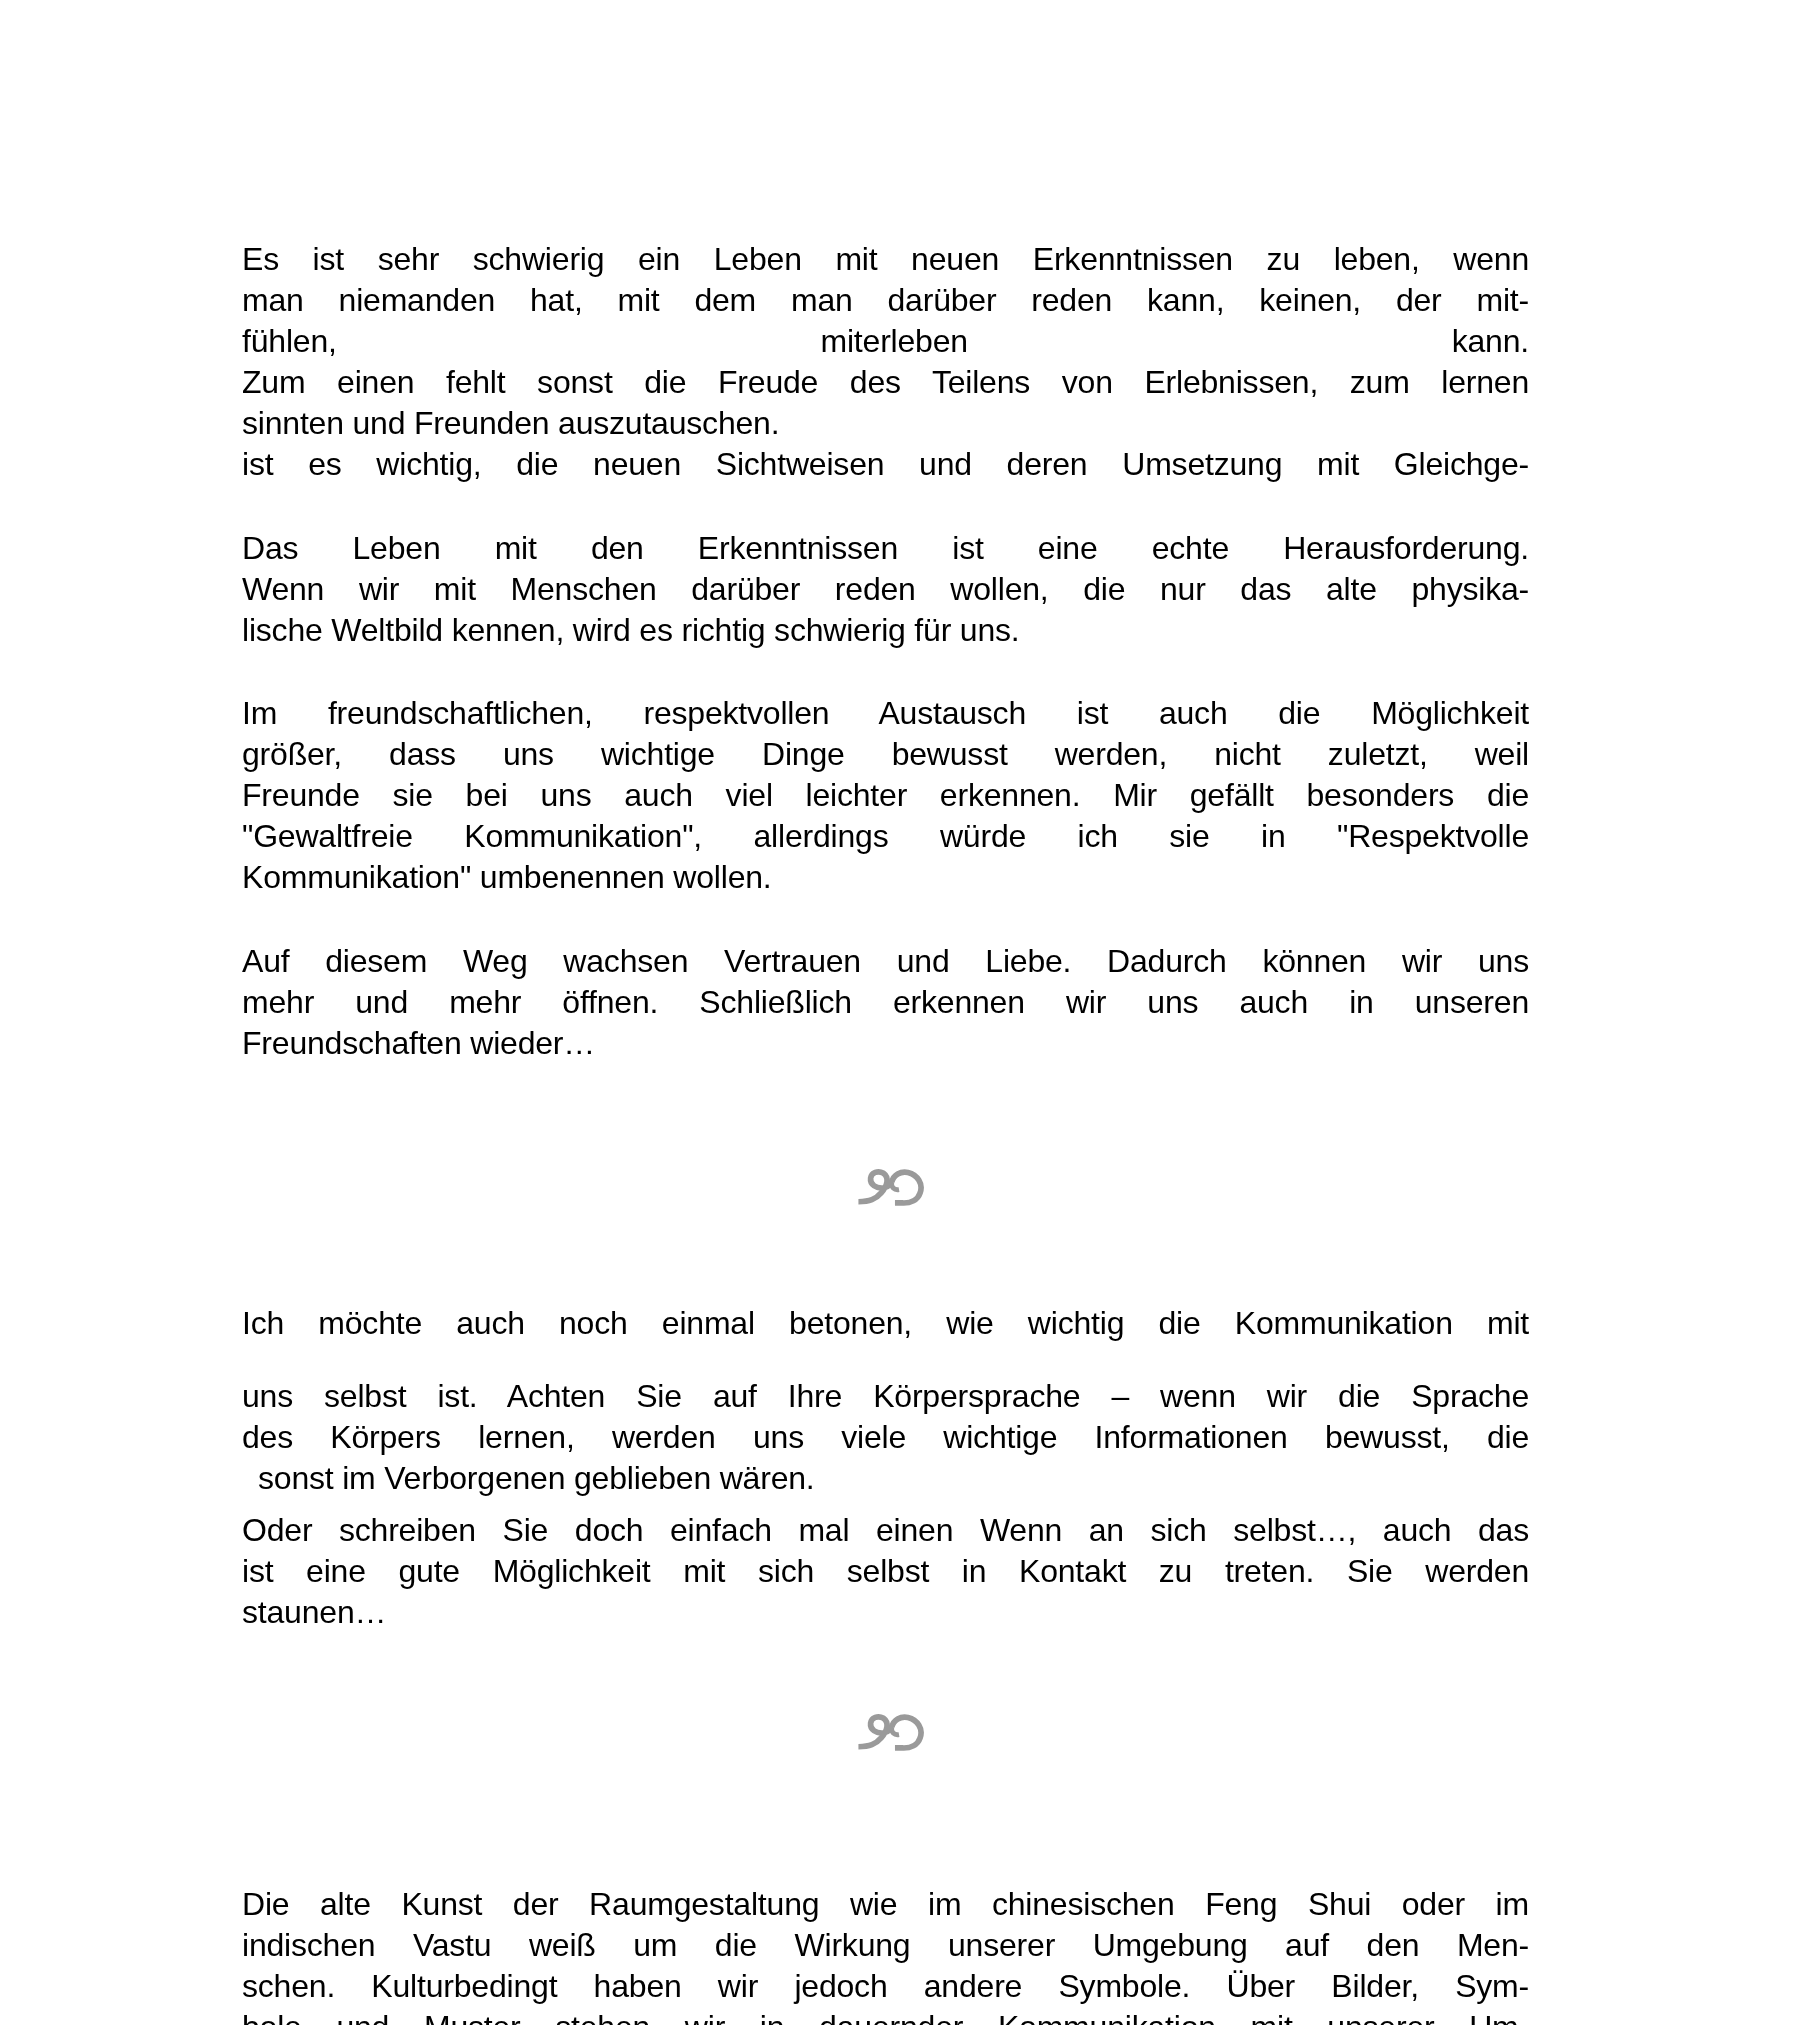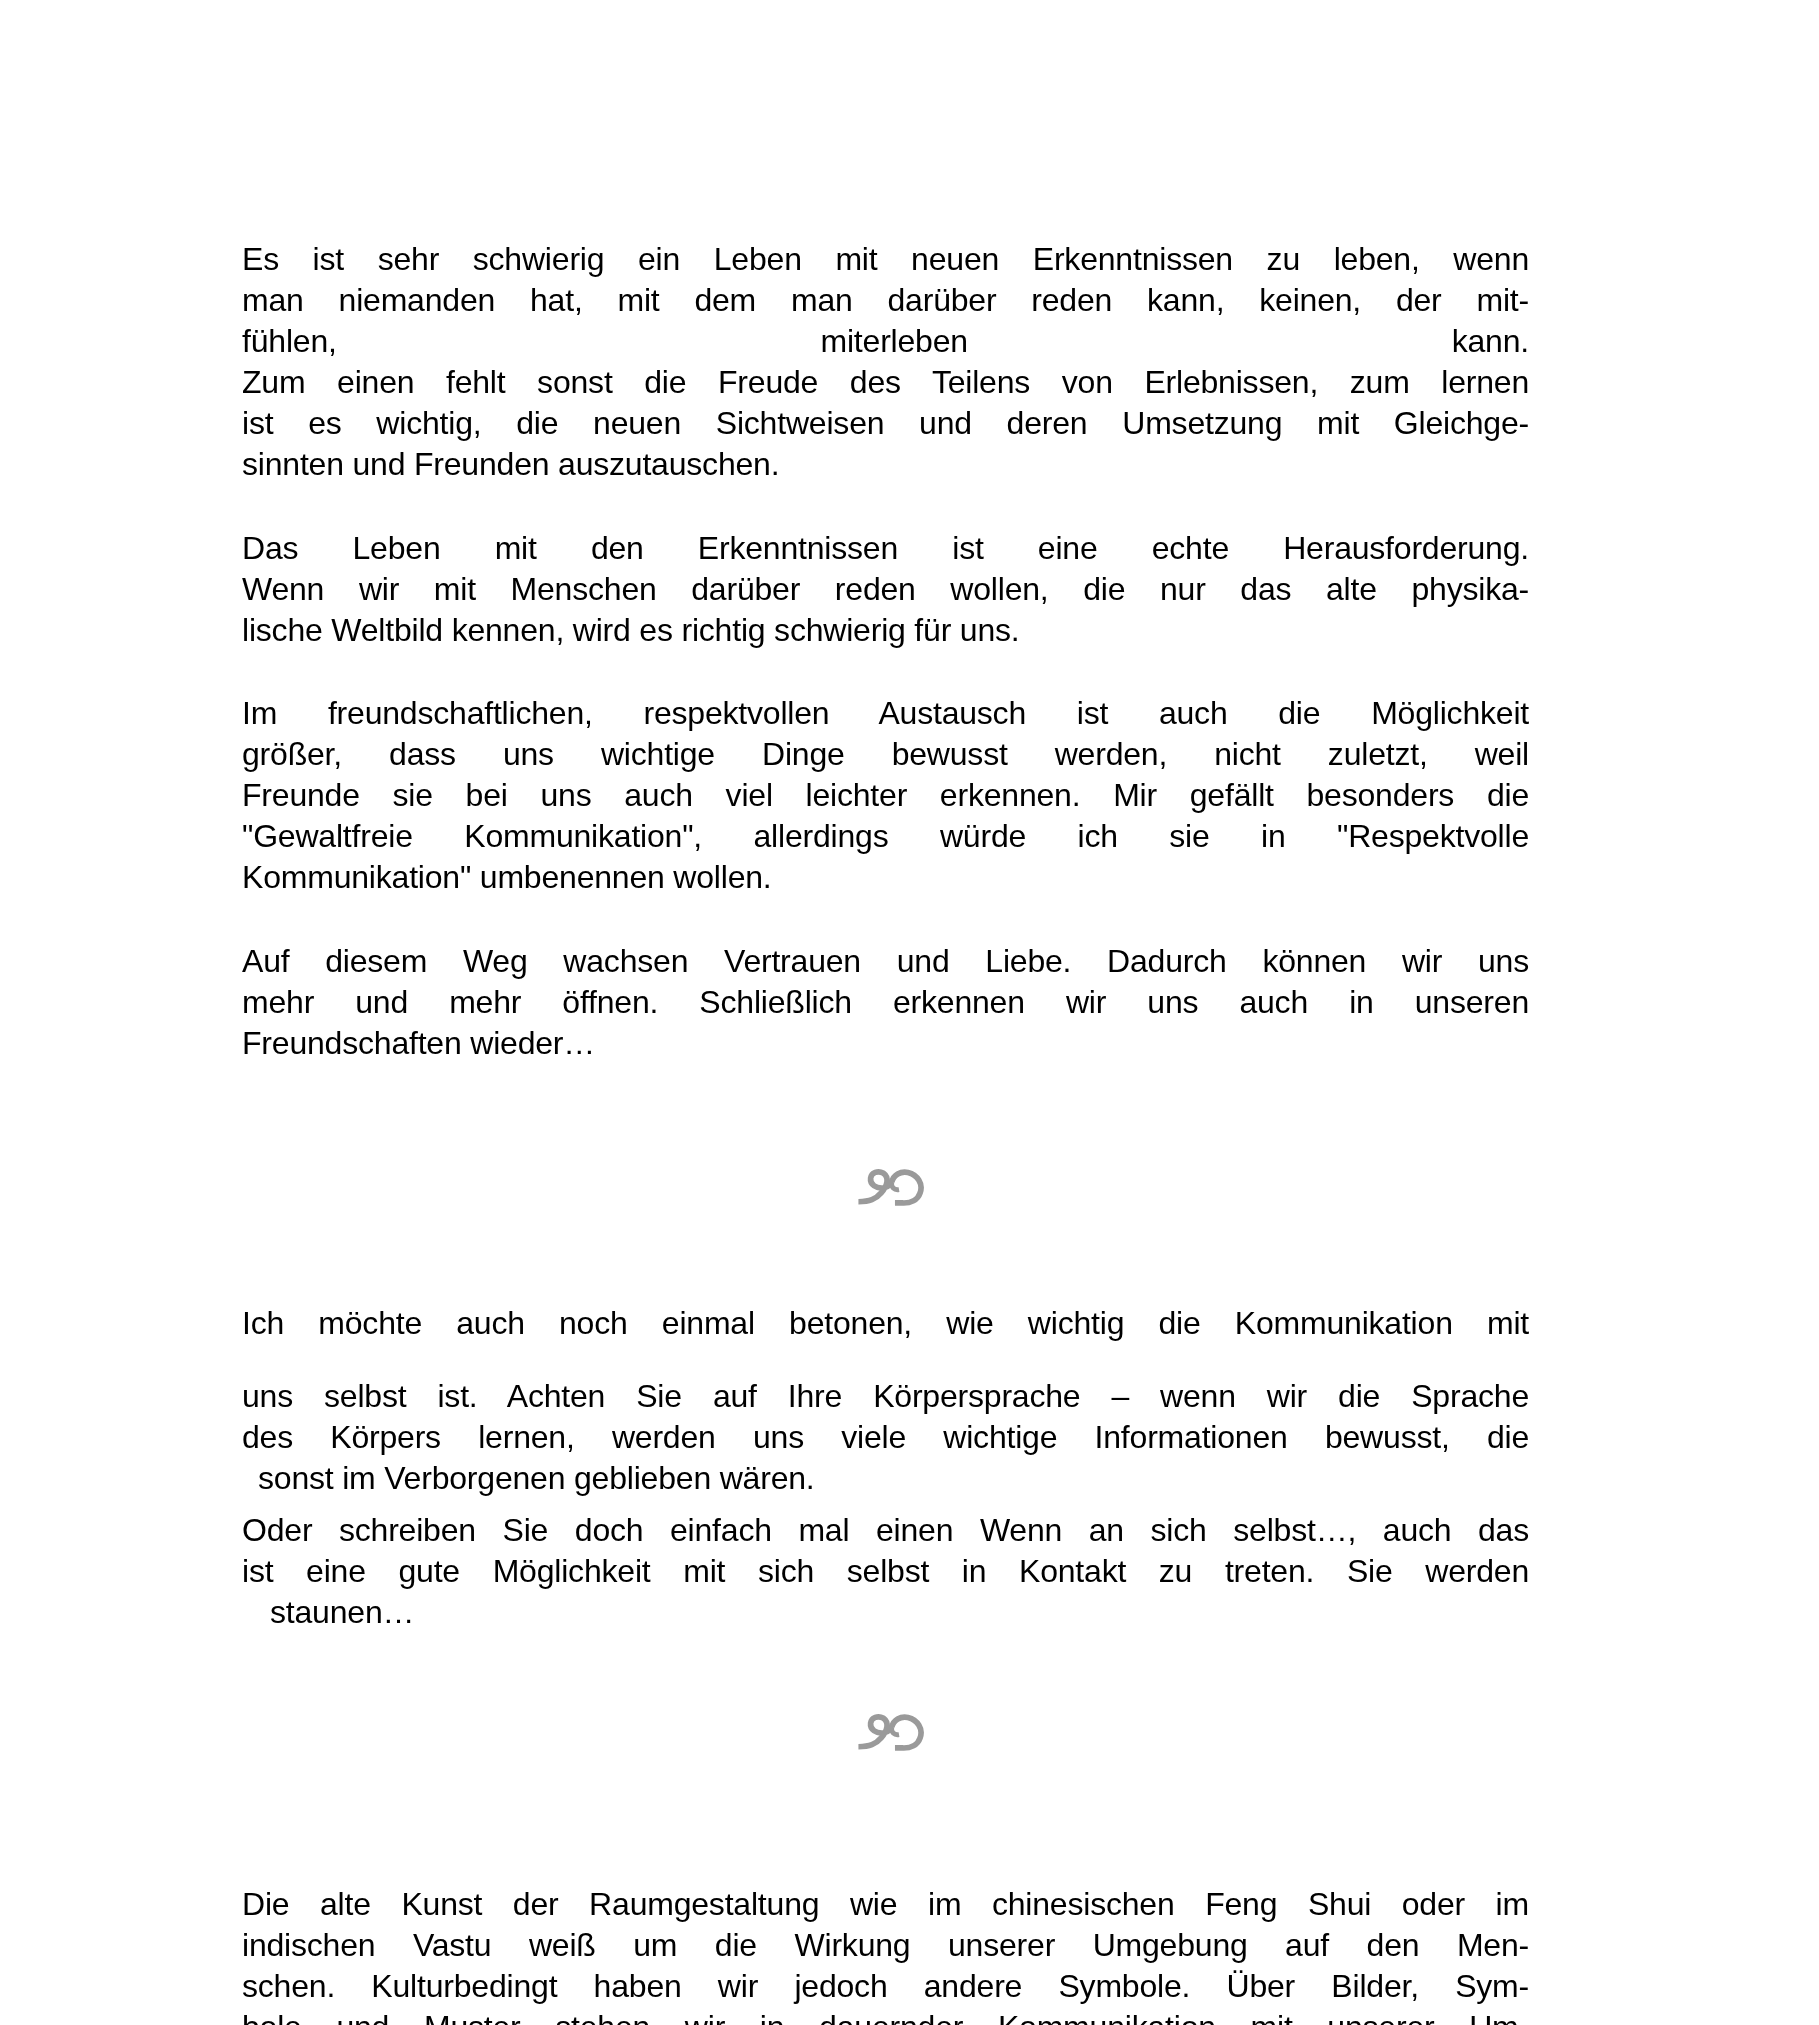--- a/index.html
+++ b/index.html
@@ -30,22 +30,22 @@
 <body>
 
 <div class="page" style="background: rgb(255, 255, 255);">
   <div class="text-block">
 
   <div class="para" style="top: 239px;">
         <div class="line" style="color: rgb(0, 0, 0);">Es ist sehr schwierig ein Leben mit neuen Erkenntnissen zu leben, wenn</div>
         <div class="line" style="color: rgb(0, 0, 0);">man niemanden hat, mit dem man darüber reden kann, keinen, der mit-</div>
         <div class="line" style="color: rgb(0, 0, 0);">fühlen, miterleben kann.</div>
         <div class="line" style="color: rgb(0, 0, 0);">Zum einen fehlt sonst die Freude des Teilens von Erlebnissen, zum lernen</div>
+        <div class="line last" style="color: rgb(0, 0, 0);">sinnten und Freunden auszutauschen.</div>
         <div class="line" style="color: rgb(0, 0, 0);">ist es wichtig, die neuen Sichtweisen und deren Umsetzung mit Gleichge-</div>
-        <div class="line last" style="color: rgb(0, 0, 0);">sinnten und Freunden auszutauschen.</div>
       </div>
       <div class="para" style="top: 528px;">
         <div class="line" style="color: rgb(0, 0, 0);">Das Leben mit den Erkenntnissen ist eine echte Herausforderung.</div>
         <div class="line" style="color: rgb(0, 0, 0);">Wenn wir mit Menschen darüber reden wollen, die nur das alte physika-</div>
         <div class="line last" style="color: rgb(0, 0, 0);">lische Weltbild kennen, wird es richtig schwierig für uns.</div>
       </div>
       <div class="para" style="top: 693px;">
         <div class="line" style="color: rgb(0, 0, 0);">Im freundschaftlichen, respektvollen Austausch ist auch die Möglichkeit</div>
         <div class="line" style="color: rgb(0, 0, 0);">größer, dass uns wichtige Dinge bewusst werden, nicht zuletzt, weil</div>
         <div class="line" style="color: rgb(0, 0, 0);">Freunde sie bei uns auch viel leichter erkennen. Mir gefällt besonders die</div>
@@ -66,21 +66,21 @@
   </div>
       <div class="para" style="top: 1303px;">
         <div class="line" style="color: rgb(0, 0, 0);">Ich möchte auch noch einmal betonen, wie wichtig die Kommunikation mit</div>
         <div class="line" style="color: rgb(0, 0, 0); margin-top: 32px;">uns selbst ist. Achten Sie auf Ihre Körpersprache – wenn wir die Sprache</div>
         <div class="line" style="color: rgb(0, 0, 0);">des Körpers lernen, werden uns viele wichtige Informationen bewusst, die</div>
         <div class="line last" style="color: rgb(0, 0, 0); margin-left: 16px;">sonst im Verborgenen geblieben wären.</div>
       </div>
       <div class="para" style="top: 1510px;">
         <div class="line" style="color: rgb(0, 0, 0);">Oder schreiben Sie doch einfach mal einen Wenn an sich selbst…, auch das</div>
         <div class="line" style="color: rgb(0, 0, 0);">ist eine gute Möglichkeit mit sich selbst in Kontakt zu treten. Sie werden</div>
-        <div class="line last" style="color: rgb(0, 0, 0); margin-left: 28px;">staunen…</div>
+        <div class="line last" style="color: rgb(0, 0, 0);">staunen…</div>
       </div>
       <div class="ornament" style="top: 1710px;">
     <svg viewBox="0 0 170 100">
       <path d="M6,90 C34,90 48,84 62,68 C78,50 82,30 68,20 C54,12 38,18 36,32 C34,48 50,58 68,56 C80,54 88,46 86,36" fill="none" stroke="#9a9a9a" stroke-width="14"></path>
       <path d="M88,42 C92,24 110,14 128,18 C152,24 166,46 158,68 C152,86 134,94 114,93 L96,93" fill="none" stroke="#9a9a9a" stroke-width="14"></path>
       <path d="M88,42 C86,54 94,62 106,60" fill="none" stroke="#9a9a9a" stroke-width="12"></path>
     </svg>
   </div>
       <div class="para" style="top: 1884px;">
         <div class="line" style="color: rgb(0, 0, 0);">Die alte Kunst der Raumgestaltung wie im chinesischen Feng Shui oder im</div>

